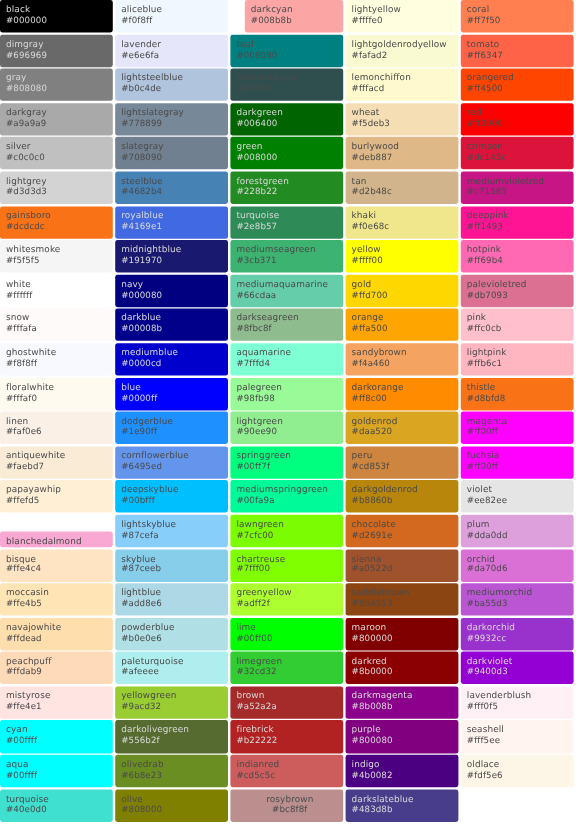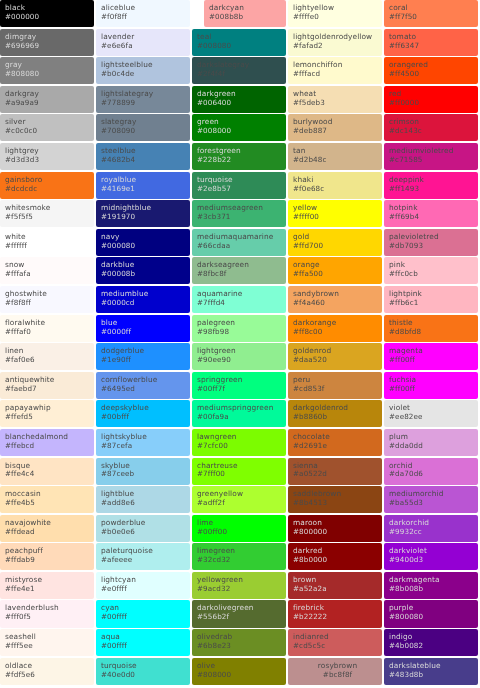--- a/index.html
+++ b/index.html
@@ -339,21 +339,21 @@
       <span class="chex">#00fa9a</span>
     </div>
     <div class="cell dark" style="background: rgb(184, 134, 11);">
       <span class="cname">darkgoldenrod</span>
       <span class="chex">#b8860b</span>
     </div>
     <div class="cell dark" style="background: #e5e5e5;">
       <span class="cname">violet</span>
       <span class="chex">#ee82ee</span>
     </div>
-    <div class="cell dark" style="background: #c4b5fd;">
+    <div class="cell dark" style="background: #f9a8d4; margin-top: 14px;">
       <span class="cname">blanchedalmond</span>
       <span class="chex">#ffebcd</span>
     </div>
     <div class="cell dark" style="background: rgb(135, 206, 250);">
       <span class="cname">lightskyblue</span>
       <span class="chex">#87cefa</span>
     </div>
     <div class="cell dark" style="background: rgb(124, 252, 0);">
       <span class="cname">lawngreen</span>
       <span class="chex">#7cfc00</span>
@@ -443,24 +443,20 @@
       <span class="chex">#8b0000</span>
     </div>
     <div class="cell light" style="background: rgb(148, 0, 211);">
       <span class="cname">darkviolet</span>
       <span class="chex">#9400d3</span>
     </div>
     <div class="cell dark" style="background: rgb(255, 228, 225);">
       <span class="cname">mistyrose</span>
       <span class="chex">#ffe4e1</span>
     </div>
-    <div class="cell dark" style="background: rgb(224, 255, 255);">
-      <span class="cname">lightcyan</span>
-      <span class="chex">#e0ffff</span>
-    </div>
     <div class="cell dark" style="background: rgb(154, 205, 50);">
       <span class="cname">yellowgreen</span>
       <span class="chex">#9acd32</span>
     </div>
     <div class="cell light" style="background: rgb(165, 42, 42);">
       <span class="cname">brown</span>
       <span class="chex">#a52a2a</span>
     </div>
     <div class="cell light" style="background: rgb(139, 0, 139);">
       <span class="cname">darkmagenta</span>

